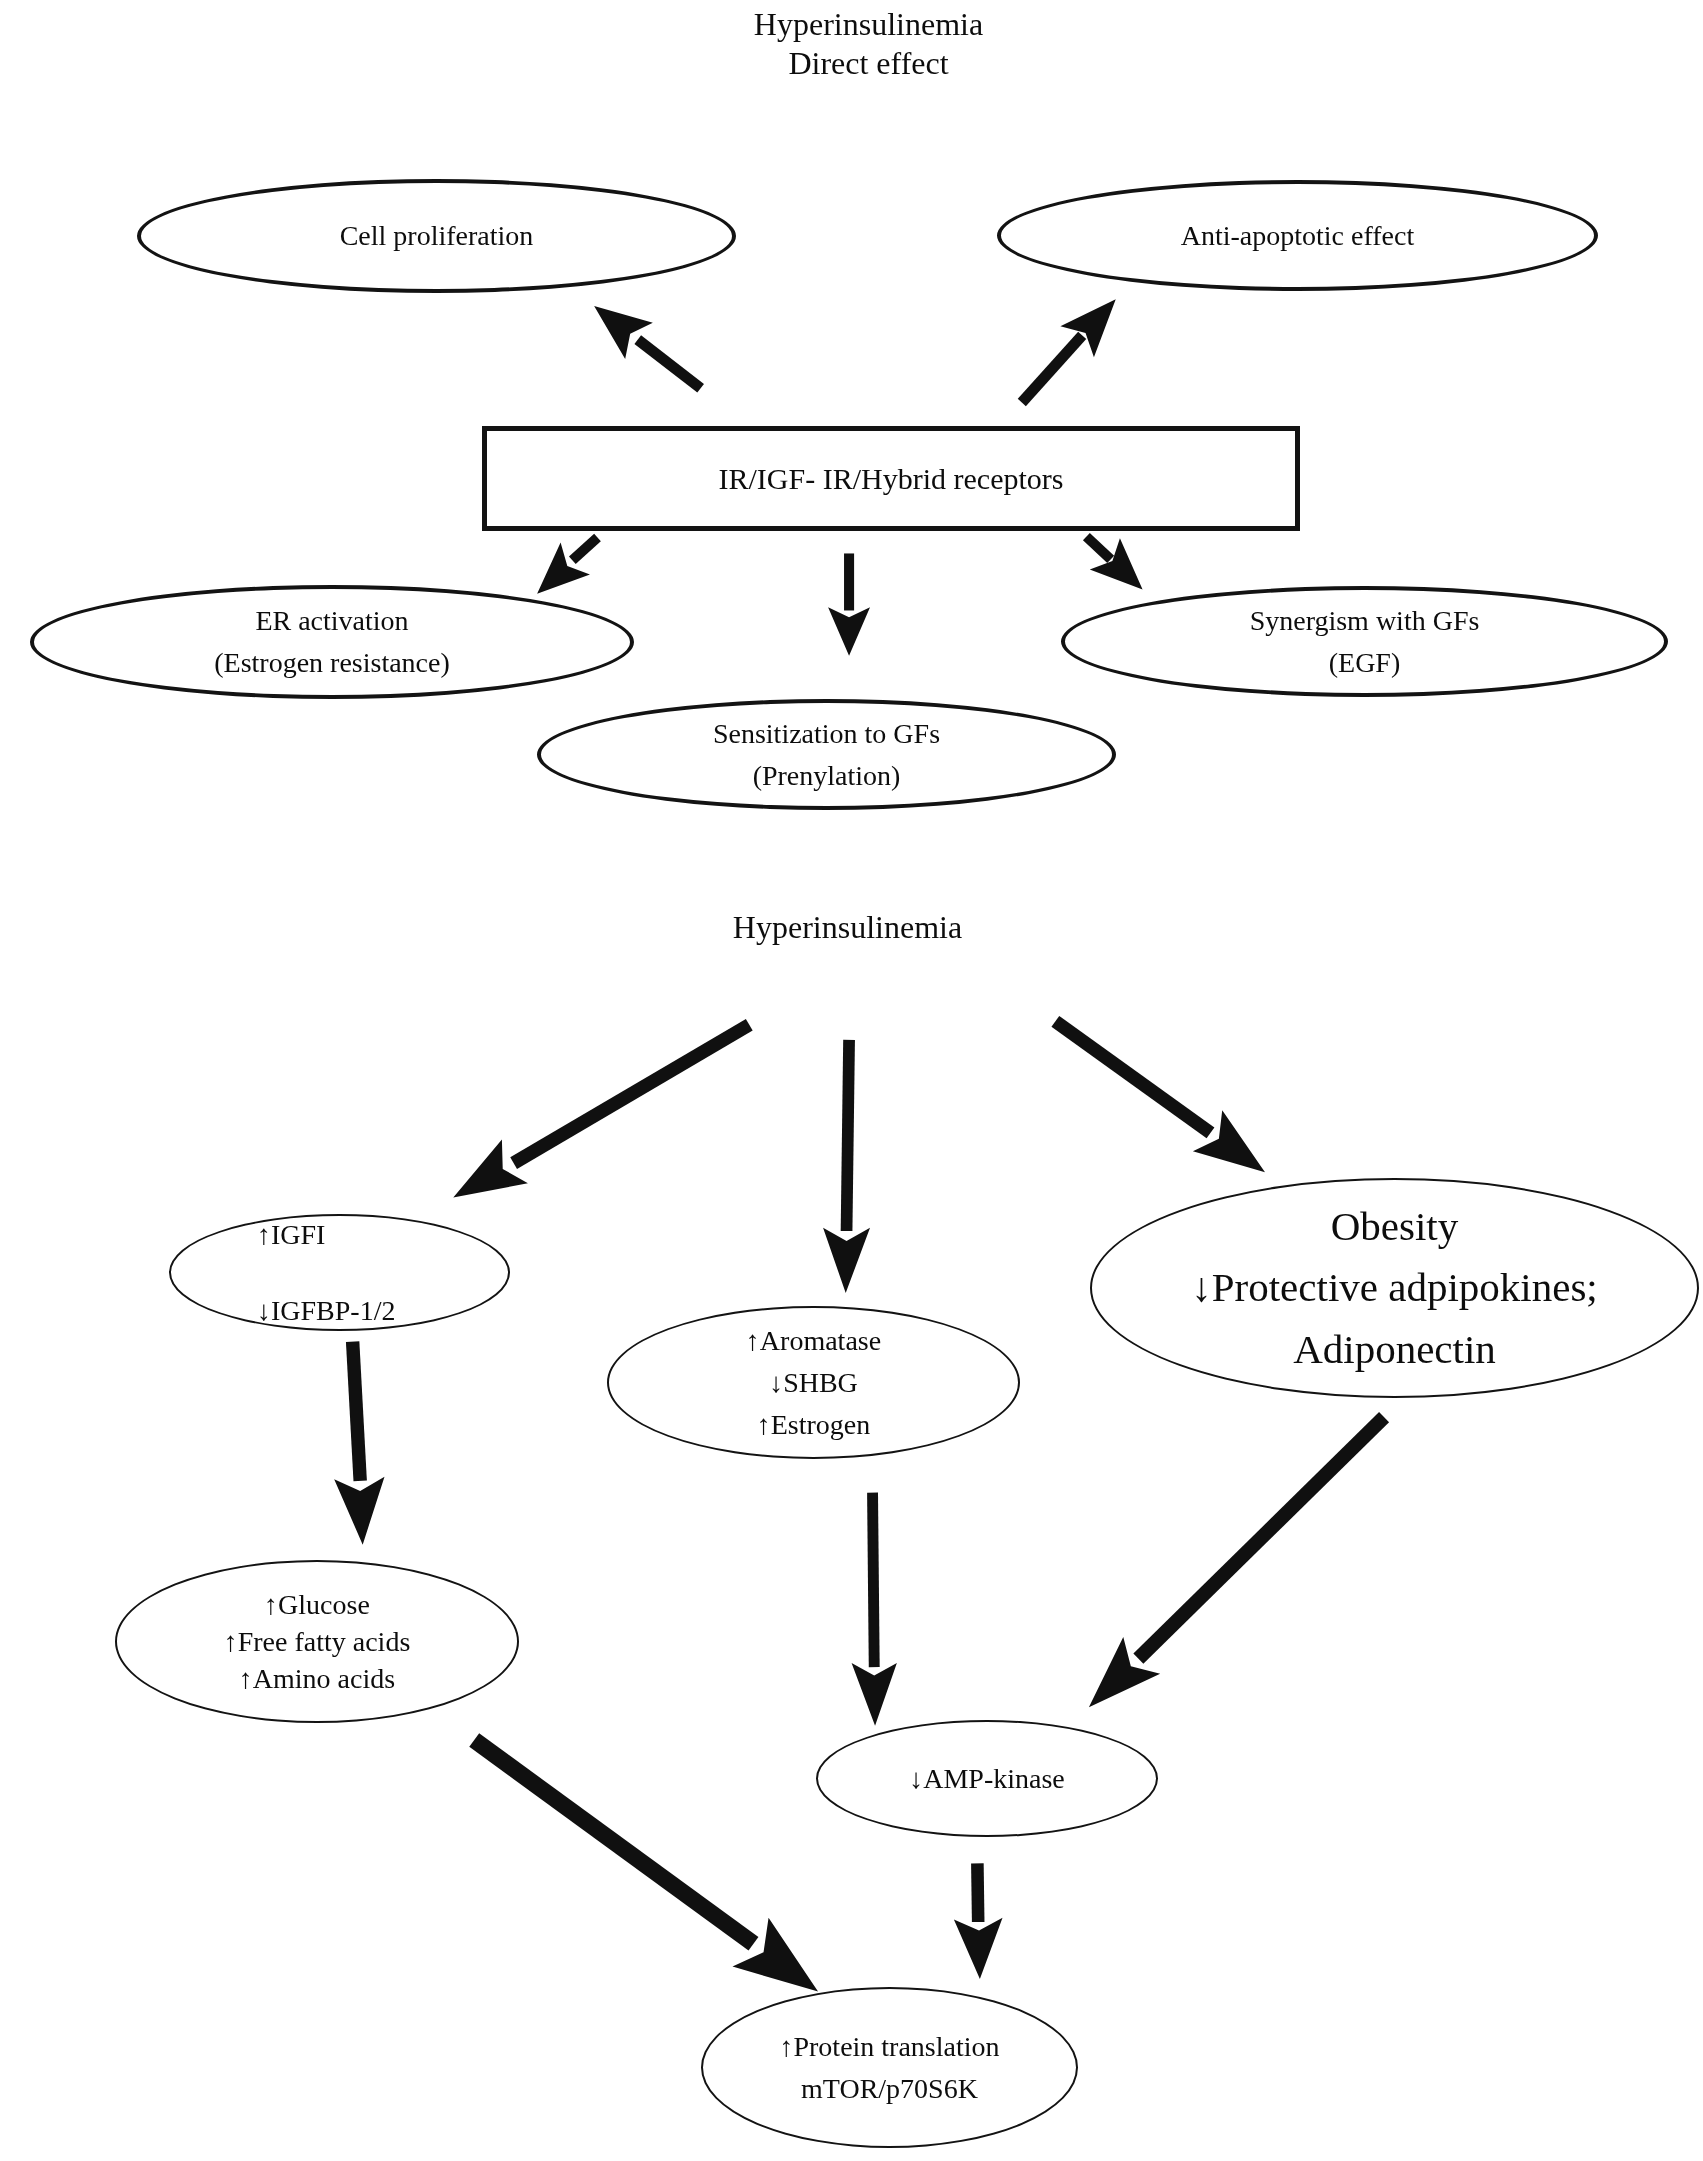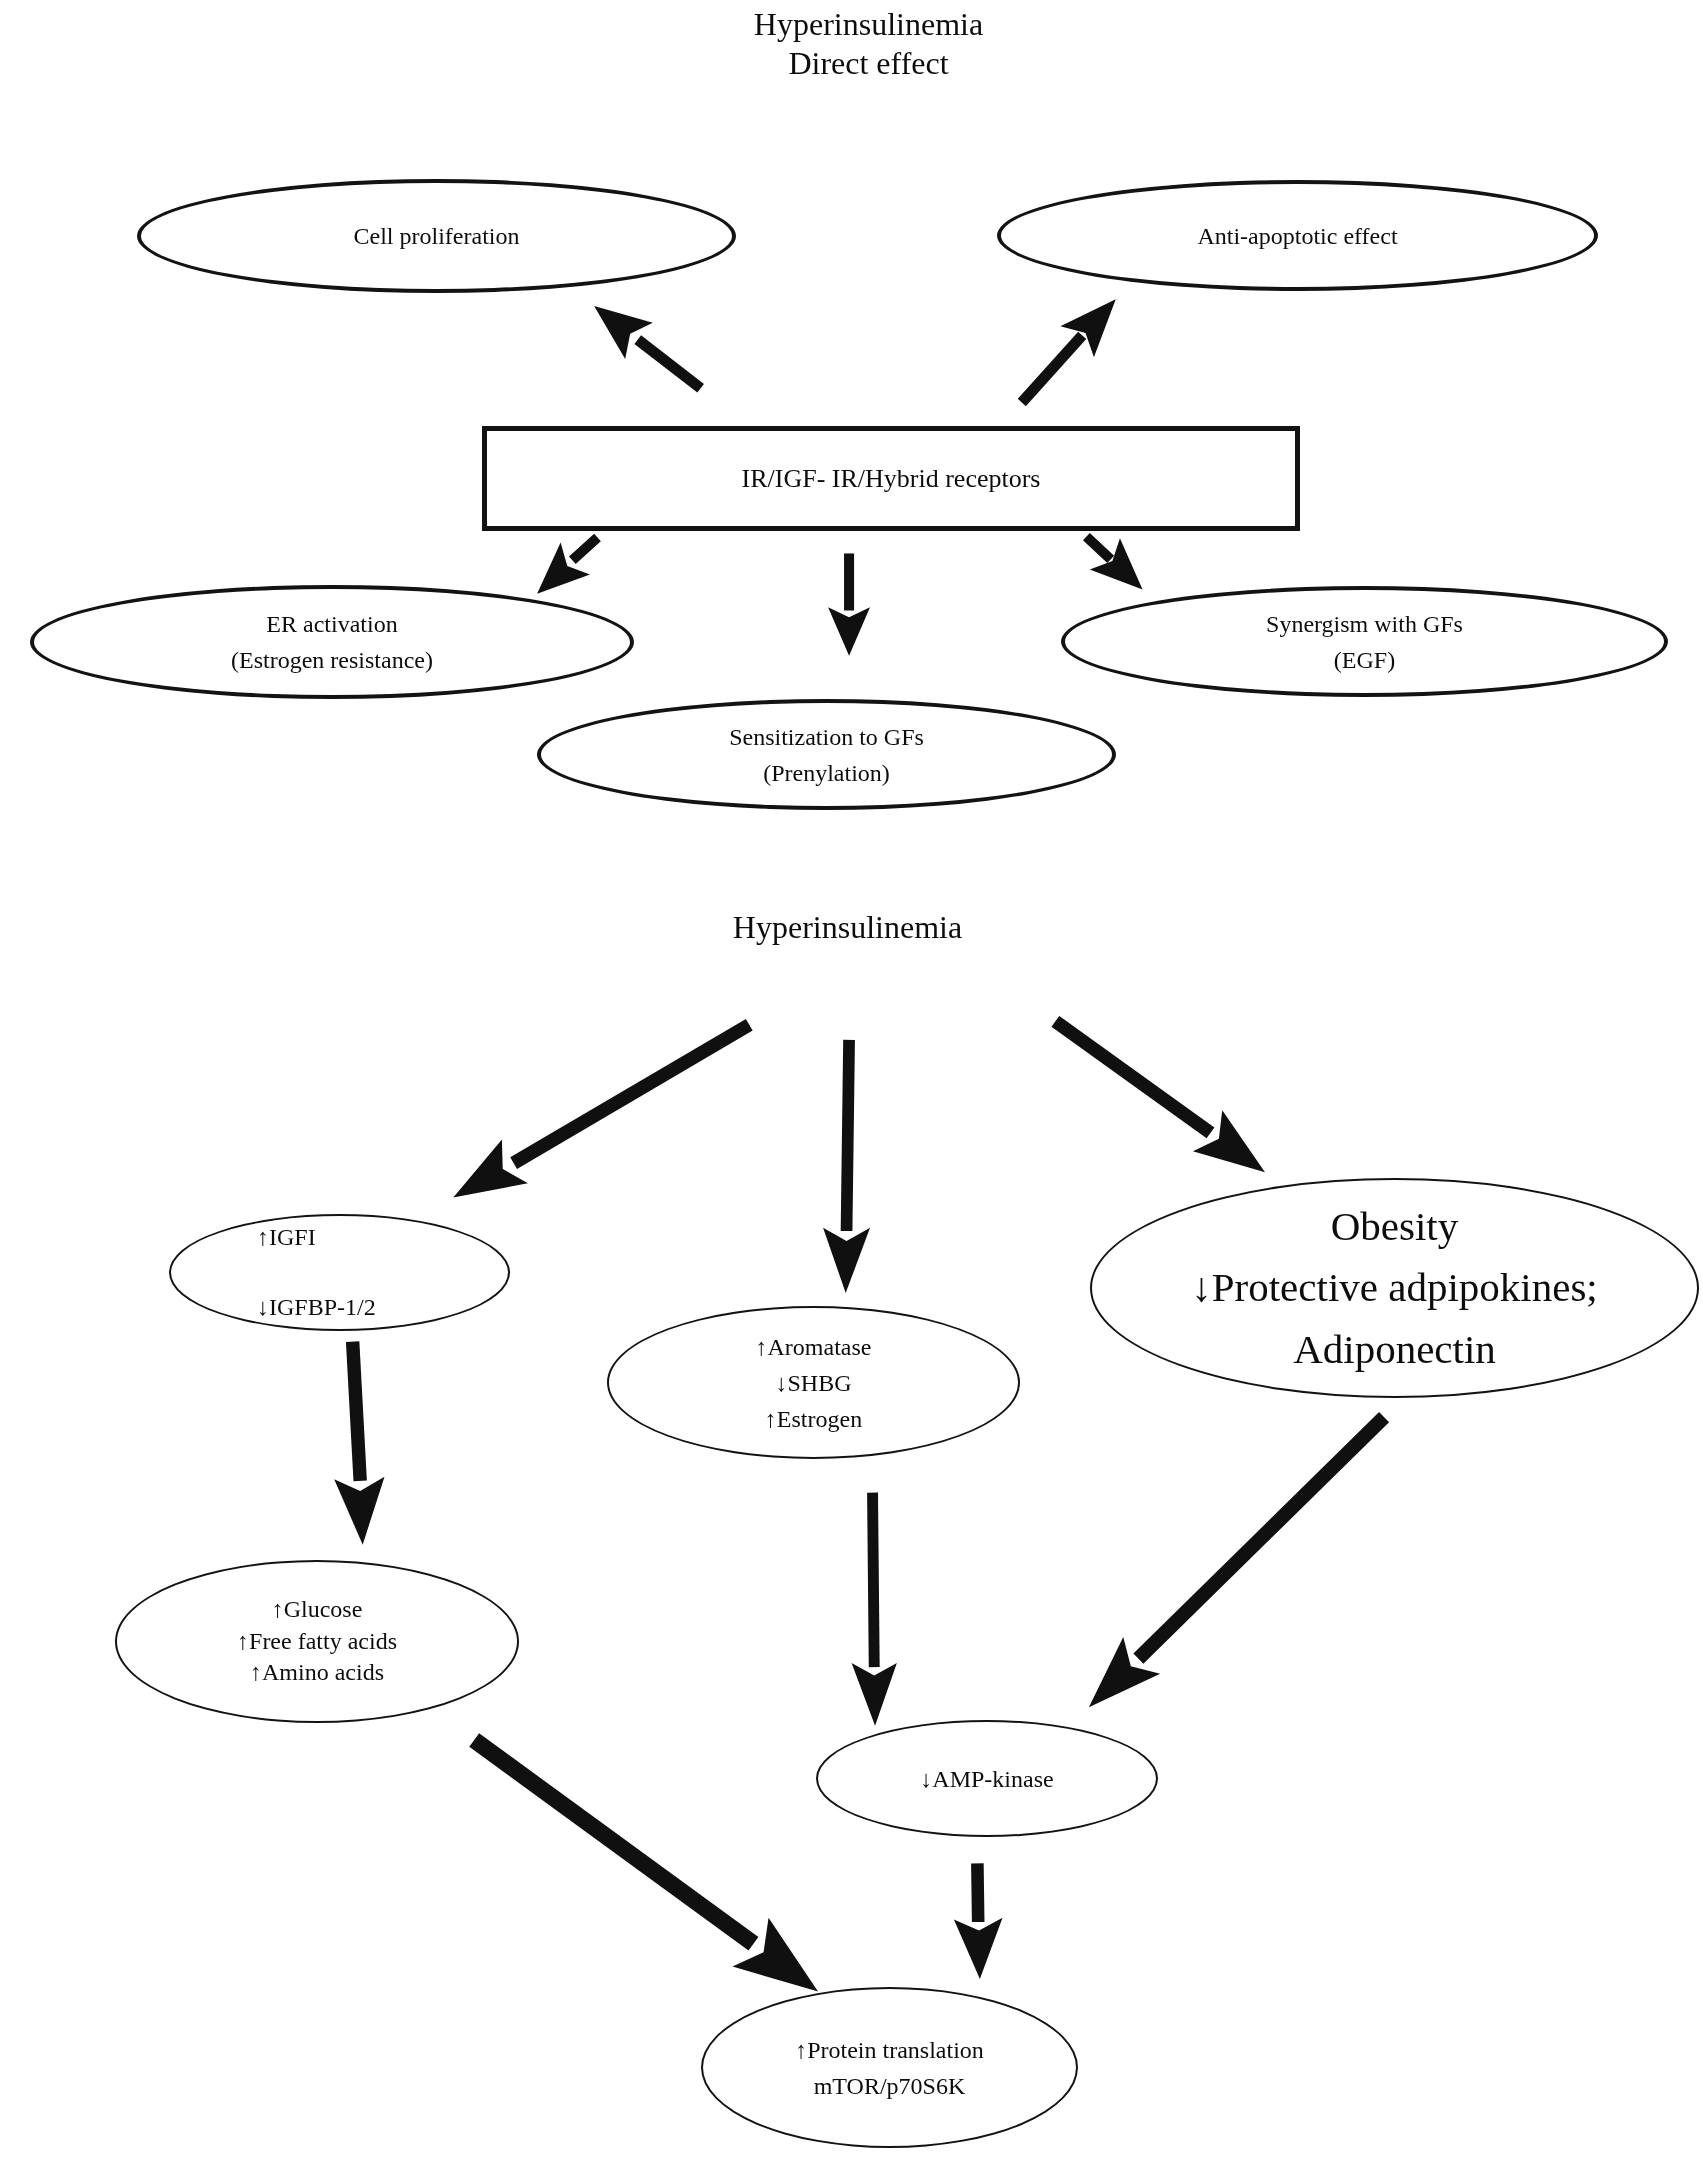--- a/index.html
+++ b/index.html
@@ -14,25 +14,25 @@
   .arrows{position:absolute;left:0;top:0;width:1704px;height:2161px;}
   .arrows line{stroke:#101010;}
   .arrows polygon{fill:#101010;stroke:none;}
   .title{
     position:absolute;text-align:center;
     font-size:32px;line-height:1.22;color:#0d0d0d;
   }
   .node{
     position:absolute;box-sizing:border-box;
     display:flex;flex-direction:column;justify-content:center;align-items:center;
-    text-align:center;font-size:24px;line-height:1.5;color:#0d0d0d;
+    text-align:center;font-size:28px;line-height:1.5;color:#0d0d0d;
   }
   .ellipse{border:4.2px solid #131313;border-radius:50%;}
   .thin{border-width:2.1px;}
-  .rect-node{border:5px solid #131313;font-size:26px;}
+  .rect-node{border:5px solid #131313;font-size:30px;}
   .node .tline{display:block;white-space:nowrap;}
   .node.left-align{align-items:flex-start;text-align:left;padding-left:86px;gap:36px;}
   .node.tight{line-height:1.33;}
   .node.small{font-size:41px;}
 </style>
 </head>
 <body>
 
 <div class="canvas">
 

